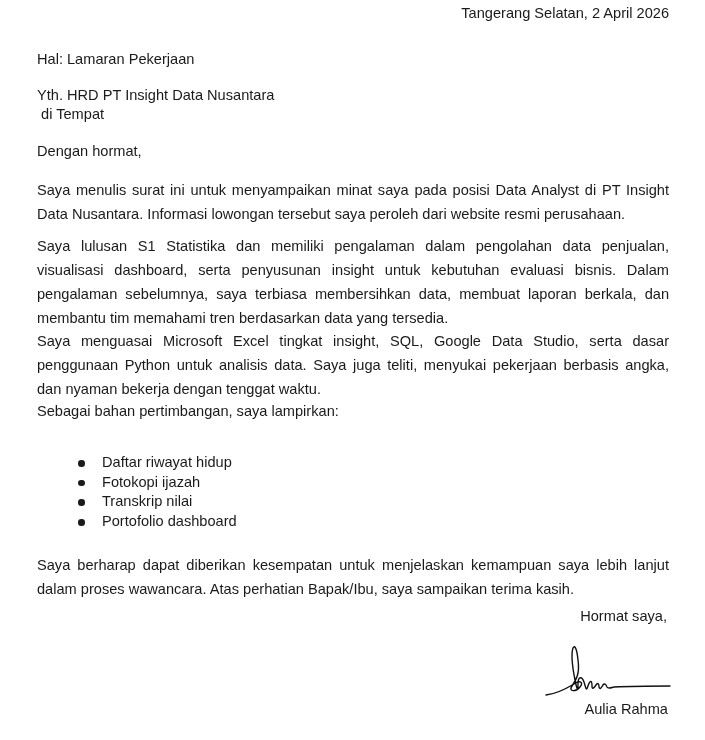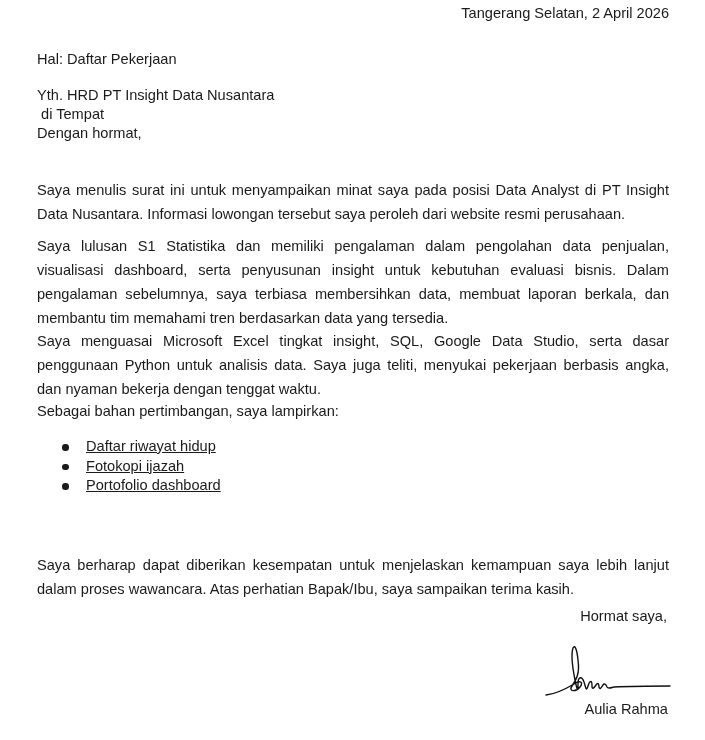--- a/index.html
+++ b/index.html
@@ -4,52 +4,53 @@
 <style>
   html, body { margin: 0; padding: 0; background: #ffffff; }
   body {
     width: 705px; height: 740px; position: relative; overflow: hidden;
     font-family: "Liberation Sans", sans-serif; font-size: 14.6px; color: #1a1a1a;
   }
   .abs { position: absolute; }
   .date { right: 36px; top: 5px; text-align: right; }
   .line { left: 37px; }
   .para { left: 37px; width: 632px; text-align: justify; line-height: 24px; }
-  .list { left: 60px; margin: 0; padding: 0; list-style: none; line-height: 19.7px; text-decoration: underline; }
+  .list { left: 60px; margin: 16px; padding: 0; list-style: none; line-height: 19.7px; }
   .list li { position: relative; padding-left: 26px; }
   .list li::before {
     content: ""; position: absolute; left: 2px; top: 7px;
     width: 6.5px; height: 6.5px; border-radius: 50%; background: #1a1a1a;
   }
   .closing { right: 38px; top: 608px; }
   .sig { left: 544px; top: 640px; width: 130px; height: 62px; }
   .name { right: 37px; top: 701px; }
 </style>
 </head>
 <body>
 
 <div>
   <div class="abs date">Tangerang Selatan, 2 April 2026</div>
 
-  <div class="abs line" style="top:51px">Hal: Daftar Pekerjaan</div>
+  <div class="abs line" style="top:51px">Hal: Lamaran Pekerjaan</div>
 
   <div class="abs line" style="top:87px">Yth. HRD PT Insight Data Nusantara</div>
   <div class="abs line" style="top:106px; white-space:pre"> di Tempat</div>
 
-  <div class="abs line" style="top:125px">Dengan hormat,</div>
+  <div class="abs line" style="top:143px">Dengan hormat,</div>
 
   <div class="abs para" style="top:178px">Saya menulis surat ini untuk menyampaikan minat saya pada posisi Data Analyst di PT Insight Data Nusantara. Informasi lowongan tersebut saya peroleh dari website resmi perusahaan.</div>
   <div class="abs para" style="top:234px">Saya lulusan S1 Statistika dan memiliki pengalaman dalam pengolahan data penjualan, visualisasi dashboard, serta penyusunan insight untuk kebutuhan evaluasi bisnis. Dalam pengalaman sebelumnya, saya terbiasa membersihkan data, membuat laporan berkala, dan membantu tim memahami tren berdasarkan data yang tersedia.</div>
   <div class="abs para" style="top:329px">Saya menguasai Microsoft Excel tingkat insight, SQL, Google Data Studio, serta dasar penggunaan Python untuk analisis data. Saya juga teliti, menyukai pekerjaan berbasis angka, dan nyaman bekerja dengan tenggat waktu.</div>
 
   <div class="abs line" style="top:403px">Sebagai bahan pertimbangan, saya lampirkan:</div>
 
   <ul class="abs list" style="top:437px">
     <li>Daftar riwayat hidup</li>
     <li>Fotokopi ijazah</li>
+    <li>Transkrip nilai</li>
     <li>Portofolio dashboard</li>
   </ul>
 
   <div class="abs para" style="top:553px">Saya berharap dapat diberikan kesempatan untuk menjelaskan kemampuan saya lebih lanjut dalam proses wawancara. Atas perhatian Bapak/Ibu, saya sampaikan terima kasih.</div>
 
   <div class="abs closing">Hormat saya,</div>
 
   <div class="abs sig">
     <svg width="130" height="62" viewBox="0 0 130 62">
       <path d="M2 55 C 12 54, 20 50, 30 44 C 36 40, 40 42, 36 47 C 32 52, 24 52, 28 46 C 32 40, 36 34, 34 20 C 33 10, 31 4, 29 8 C 27 14, 29 30, 31 40 C 33 50, 34 52, 34 44 C 34 36, 38 36, 40 42 C 42 48, 42 52, 44 46 C 46 40, 48 40, 48 46 C 48 50, 50 48, 52 45 C 54 42, 55 44, 55 47 C 56 50, 57 48, 59 45 C 60 43, 62 44, 63 47 C 64 49, 66 48, 70 47 C 90 46, 110 46, 126 46" fill="none" stroke="#111" stroke-width="1.4" stroke-linecap="round" stroke-linejoin="round"></path>

